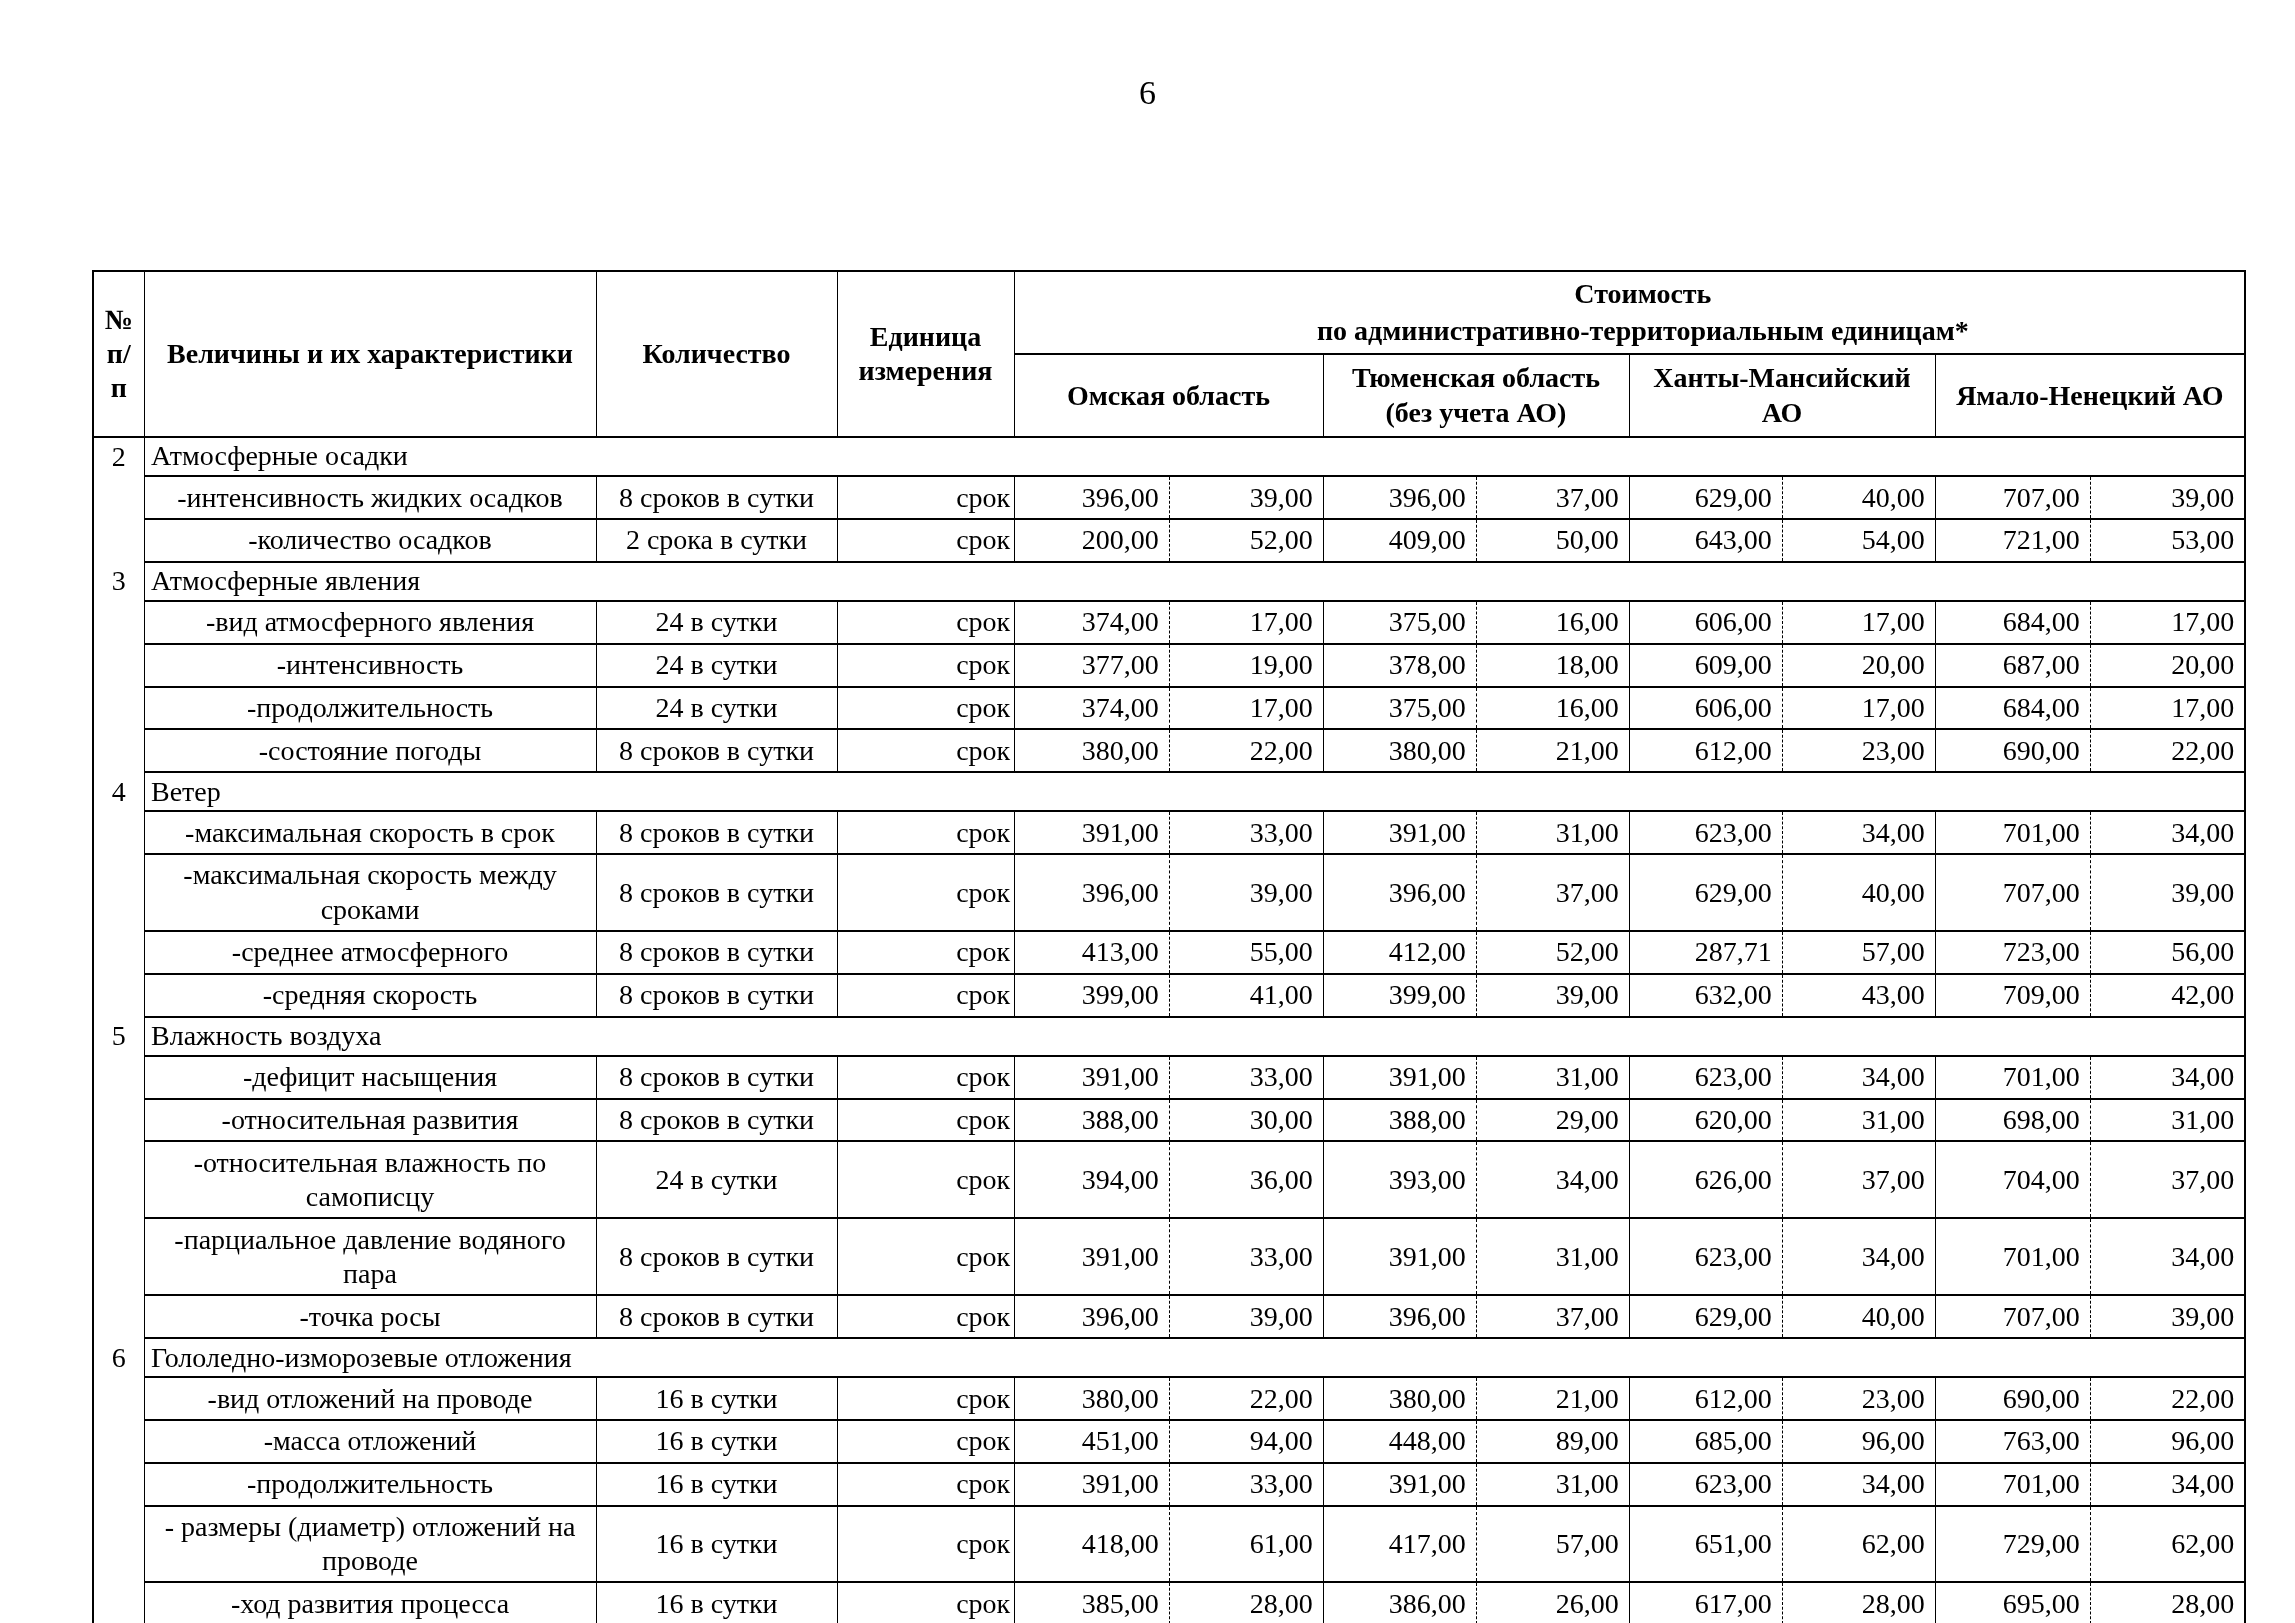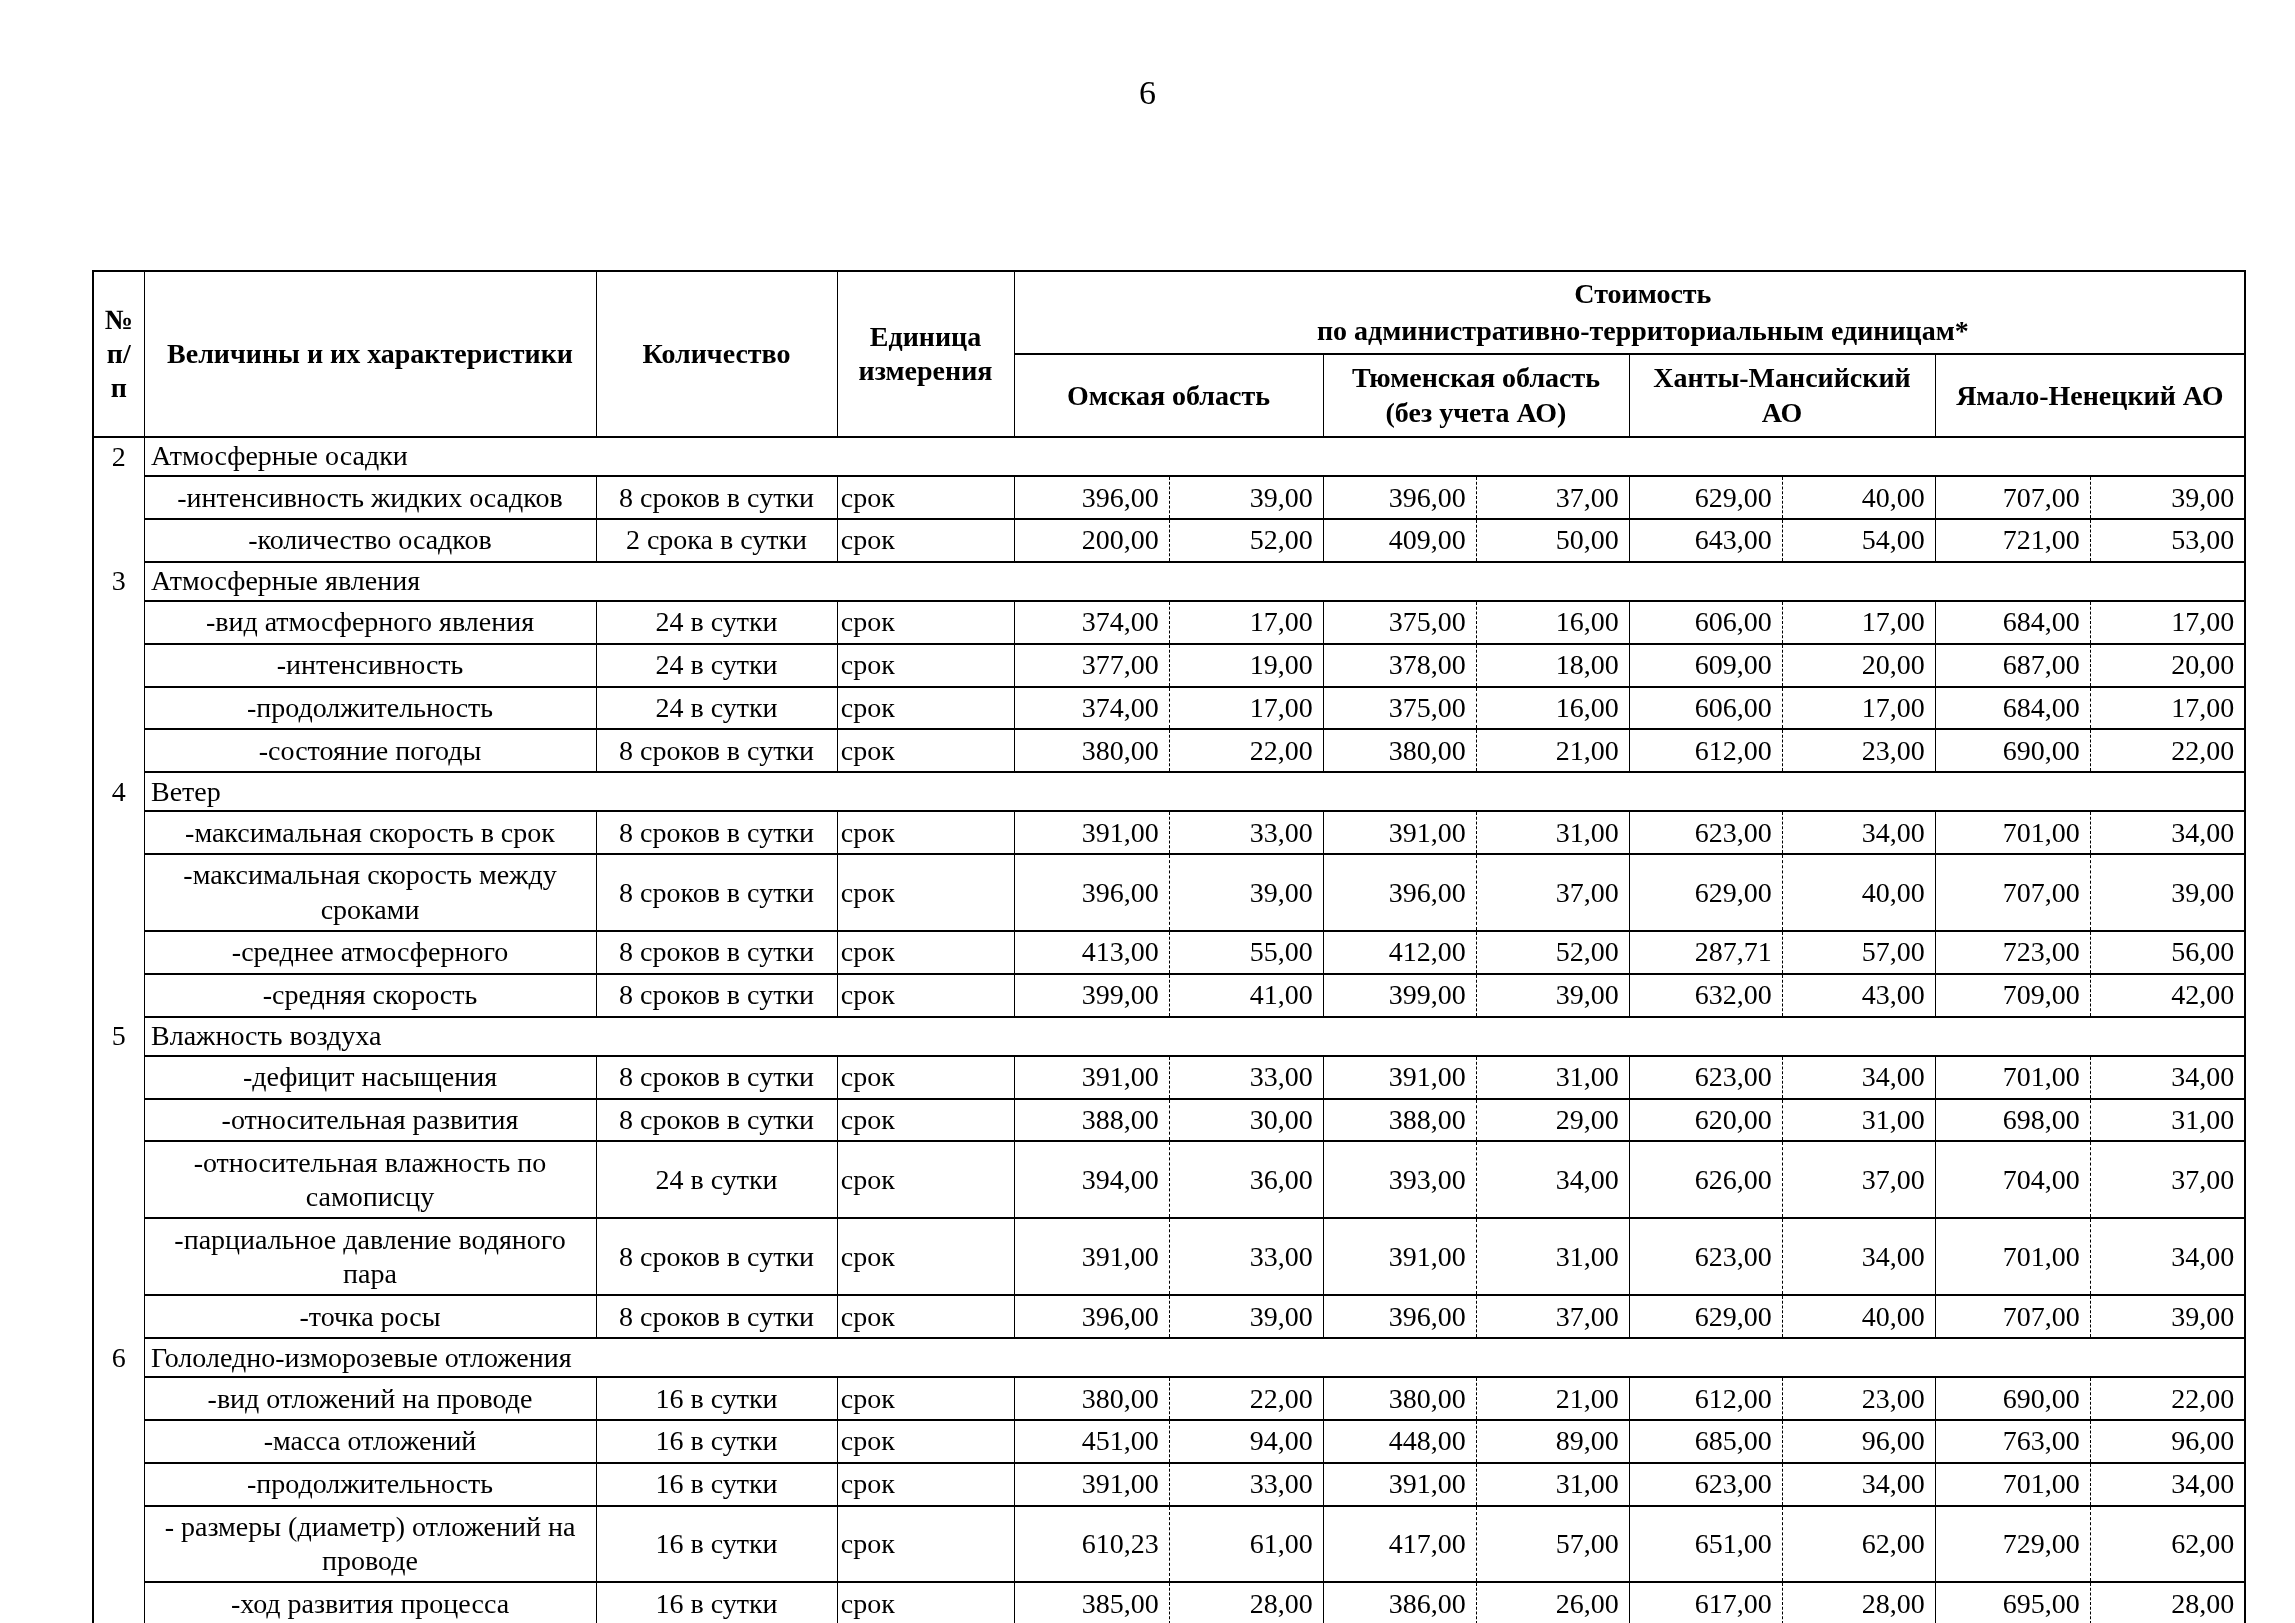--- a/index.html
+++ b/index.html
@@ -40,21 +40,21 @@
     text-align: left; padding: 1.6px 6.5px;
   }
   td.name, td.qty, td.unit, td.val {
     border-top: 2.5px solid #000; border-bottom: 2.5px solid #000;
   }
   td.name {
     border-right: 1.6px solid #000; text-align: center; padding: 3.3px 6.5px;
     white-space: pre-line;
   }
   td.qty  { border-right: 1.6px solid #000; text-align: center; padding: 1.6px 3.3px; }
-  td.unit { border-right: 1.6px solid #000; text-align: left; padding: 1.6px 3.3px; }
+  td.unit { border-right: 1.6px solid #000; text-align: right; padding: 1.6px 3.3px; }
   td.val  { text-align: right; padding: 1.6px 9.8px 1.6px 0; }
   td.val.a { border-right: 1.6px dashed #000; }
   td.val.b { border-right: 1.6px solid #000; }
 
   tr.sec { height: 39px; }
   tr.dat { height: 40px; }
 </style>
 </head>
 <body>
 
@@ -380,21 +380,21 @@
         <td class="val b">34,00</td>
         <td class="val a">701,00</td>
         <td class="val b">34,00</td>
       </tr>
       <tr class="dat">
         <td class="num"></td>
         <td class="name">- размеры (диаметр) отложений на
 проводе</td>
         <td class="qty">16 в сутки</td>
         <td class="unit">срок</td>
-        <td class="val a">610,23</td>
+        <td class="val a">418,00</td>
         <td class="val b">61,00</td>
         <td class="val a">417,00</td>
         <td class="val b">57,00</td>
         <td class="val a">651,00</td>
         <td class="val b">62,00</td>
         <td class="val a">729,00</td>
         <td class="val b">62,00</td>
       </tr>
       <tr class="dat">
         <td class="num"></td>

